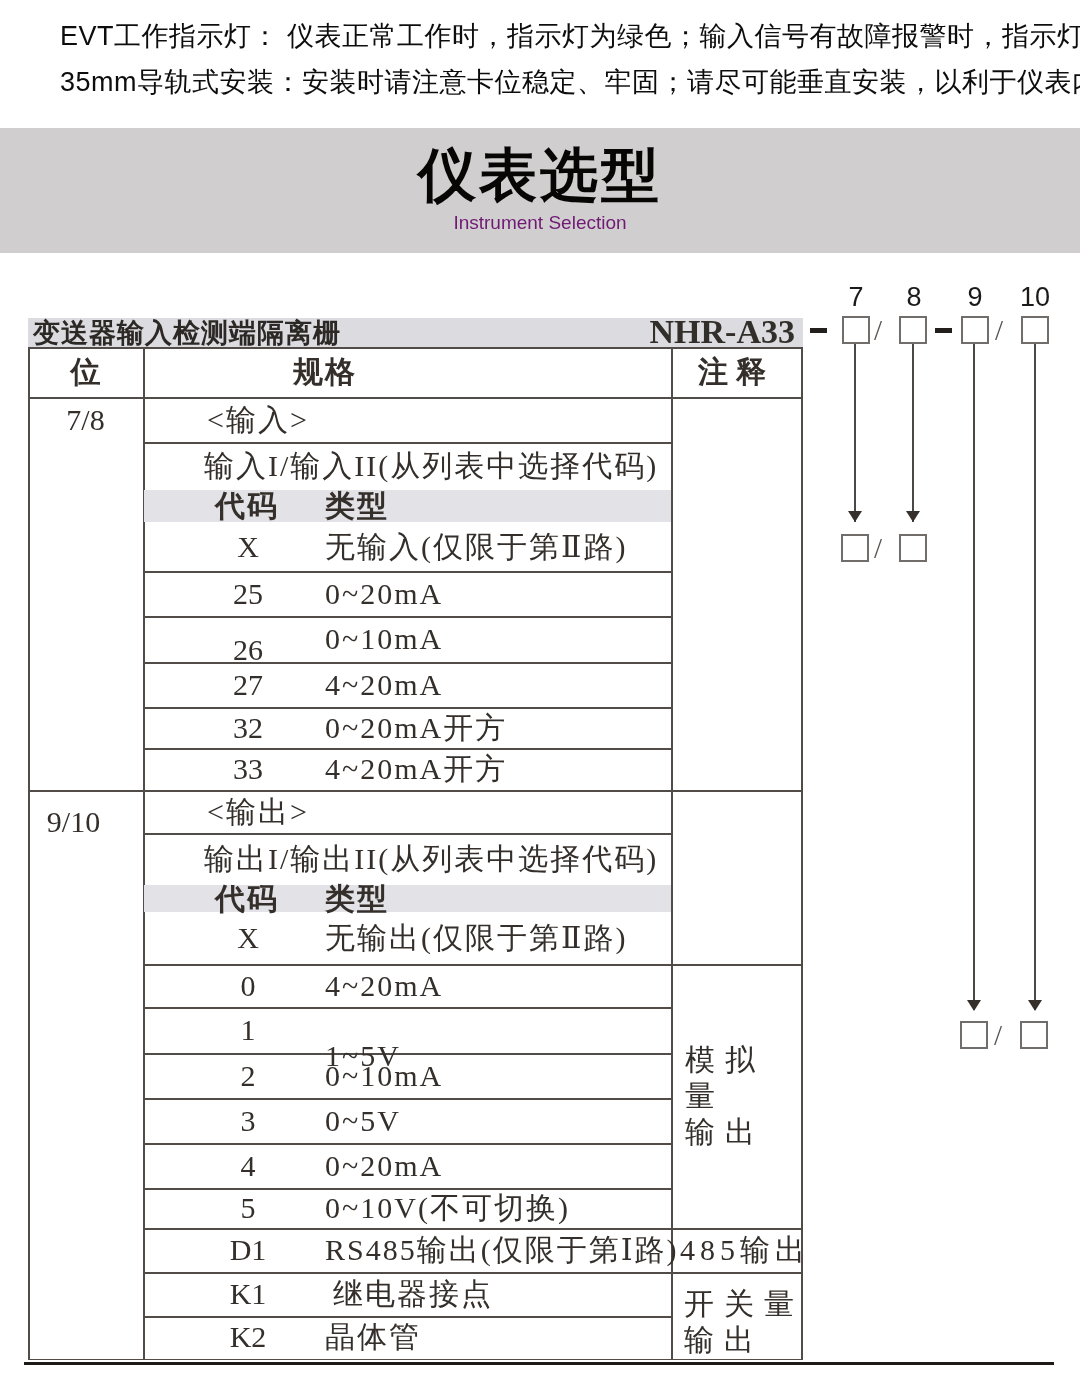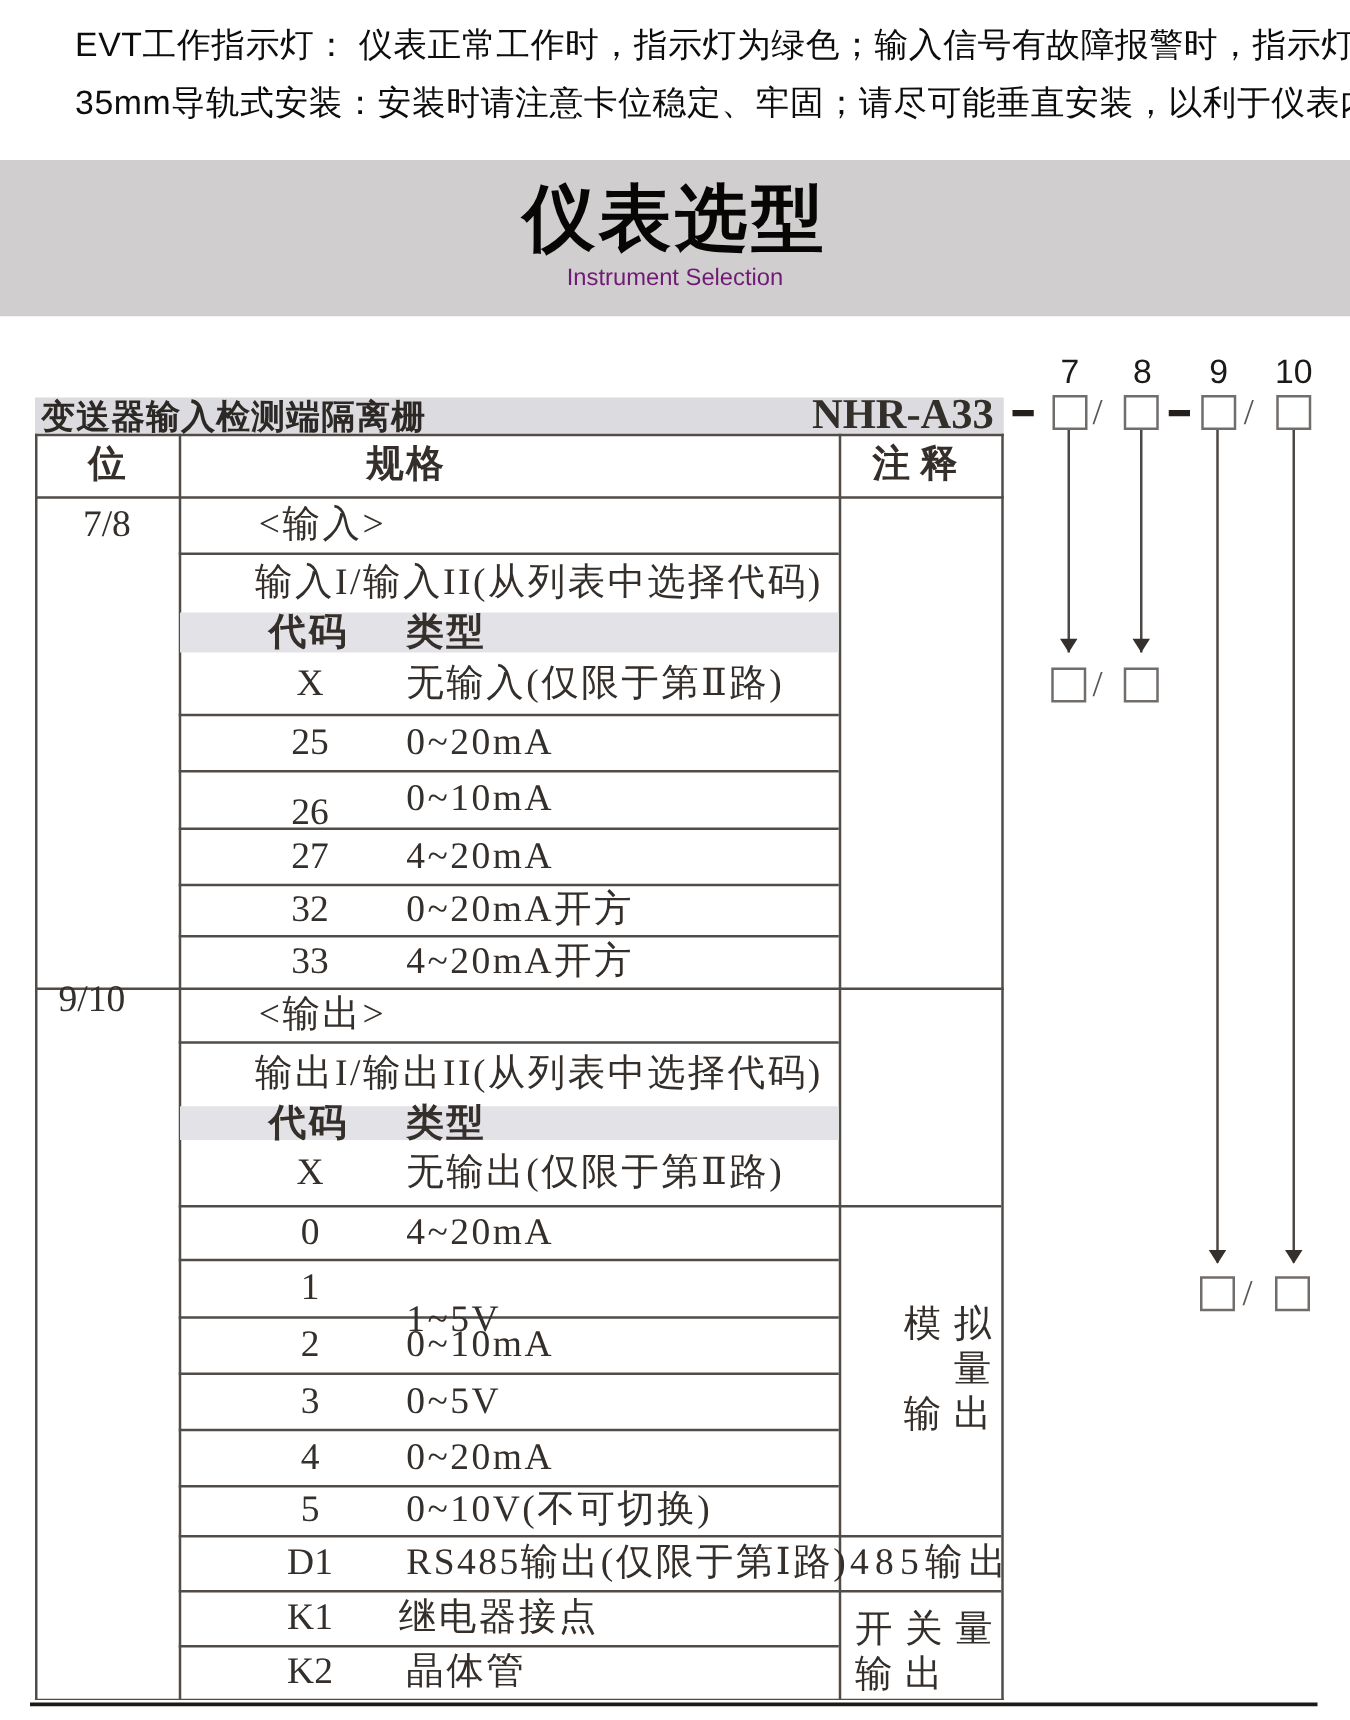--- a/index.html
+++ b/index.html
@@ -100,21 +100,21 @@
   <div class="cell zh" style="left:325px;top:571px;line-height:45px;">0~20mA</div>
   <div class="cell ctr" style="left:183px;top:616px;width:130px;line-height:46px;margin-top:11px;">26</div>
   <div class="cell zh" style="left:325px;top:616px;line-height:46px;">0~10mA</div>
   <div class="cell ctr" style="left:183px;top:662px;width:130px;line-height:45px;">27</div>
   <div class="cell zh" style="left:325px;top:662px;line-height:45px;">4~20mA</div>
   <div class="cell ctr" style="left:183px;top:707px;width:130px;line-height:41px;">32</div>
   <div class="cell zh" style="left:325px;top:707px;line-height:41px;">0~20mA开方</div>
   <div class="cell ctr" style="left:183px;top:748px;width:130px;line-height:42px;">33</div>
   <div class="cell zh" style="left:325px;top:748px;line-height:42px;">4~20mA开方</div>
 
-  <div class="cell ctr" style="left:28px;top:778px;width:91px;line-height:43px;">9/10</div>
+  <div class="cell ctr" style="left:28px;top:800px;width:91px;line-height:43px;">9/10</div>
   <div class="cell zh" style="left:207px;top:790px;line-height:43px;">&lt;输出&gt;</div>
   <div class="cell zh" style="left:204px;top:833px;line-height:52px;">输出I/输出II(从列表中选择代码)</div>
   <div class="cell bold zh" style="left:215px;top:885px;line-height:27px;">代码</div>
   <div class="cell bold zh" style="left:325px;top:885px;line-height:27px;">类型</div>
 
   <div class="cell ctr" style="left:183px;top:912px;width:130px;line-height:52px;">X</div>
   <div class="cell zh" style="left:325px;top:912px;line-height:52px;">无输出(仅限于第Ⅱ路)</div>
   <div class="cell ctr" style="left:183px;top:964px;width:130px;line-height:43px;">0</div>
   <div class="cell zh" style="left:325px;top:964px;line-height:43px;">4~20mA</div>
   <div class="cell ctr" style="left:183px;top:1007px;width:130px;line-height:46px;">1</div>
@@ -123,25 +123,25 @@
   <div class="cell zh" style="left:325px;top:1053px;line-height:45px;">0~10mA</div>
   <div class="cell ctr" style="left:183px;top:1098px;width:130px;line-height:45px;">3</div>
   <div class="cell zh" style="left:325px;top:1098px;line-height:45px;">0~5V</div>
   <div class="cell ctr" style="left:183px;top:1143px;width:130px;line-height:45px;">4</div>
   <div class="cell zh" style="left:325px;top:1143px;line-height:45px;">0~20mA</div>
   <div class="cell ctr" style="left:183px;top:1188px;width:130px;line-height:40px;">5</div>
   <div class="cell zh" style="left:325px;top:1188px;line-height:40px;">0~10V(不可切换)</div>
   <div class="cell ctr" style="left:183px;top:1228px;width:130px;line-height:44px;">D1</div>
   <div class="cell zh" style="left:325px;top:1228px;line-height:44px;">RS485输出(仅限于第Ⅰ路)</div>
   <div class="cell ctr" style="left:183px;top:1272px;width:130px;line-height:44px;">K1</div>
-  <div class="cell zh" style="left:319px;top:1272px;line-height:44px;">继电器接点</div>
+  <div class="cell zh" style="left:333px;top:1272px;line-height:44px;">继电器接点</div>
   <div class="cell ctr" style="left:183px;top:1316px;width:130px;line-height:42px;">K2</div>
   <div class="cell zh" style="left:325px;top:1316px;line-height:42px;">晶体管</div>
 
-  <div class="abs" style="left:671px;top:964px;width:132px;height:264px;display:flex;flex-direction:column;justify-content:center;font-size:30px;letter-spacing:10px;line-height:36px;padding-left:14px;box-sizing:border-box;text-align:right;">
+  <div class="abs" style="left:671px;top:964px;width:132px;height:264px;display:flex;flex-direction:column;justify-content:center;font-size:30px;letter-spacing:10px;line-height:36px;padding-left:14px;box-sizing:border-box;">
     <div>模拟量</div>
     <div>输出</div>
   </div>
   <div class="cell" style="left:680px;top:1228px;line-height:44px;letter-spacing:5px;">485输出</div>
   <div class="abs" style="left:684px;top:1272px;width:120px;height:100px;display:flex;flex-direction:column;justify-content:center;font-size:30px;letter-spacing:10px;line-height:36px;">
     <div>开关量</div>
     <div>输出</div>
   </div>
 
   <div class="digit sans" style="left:839px;top:282px;">7</div>

